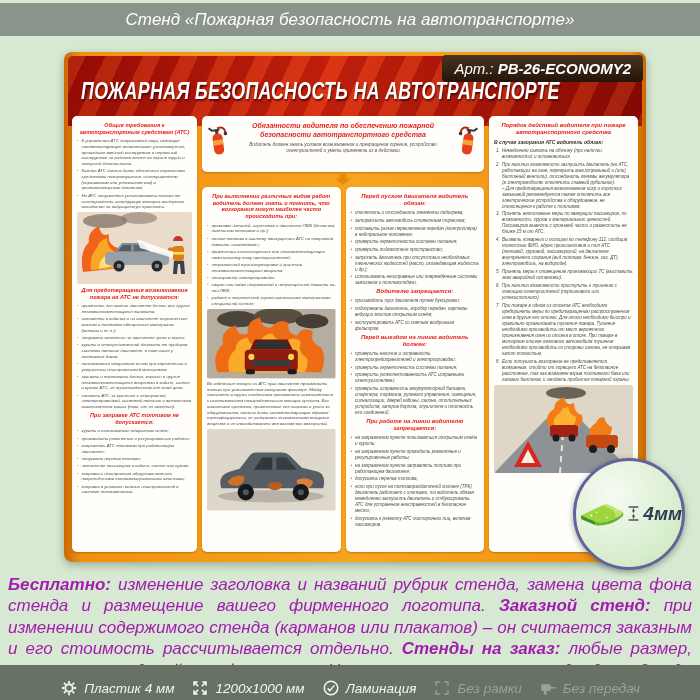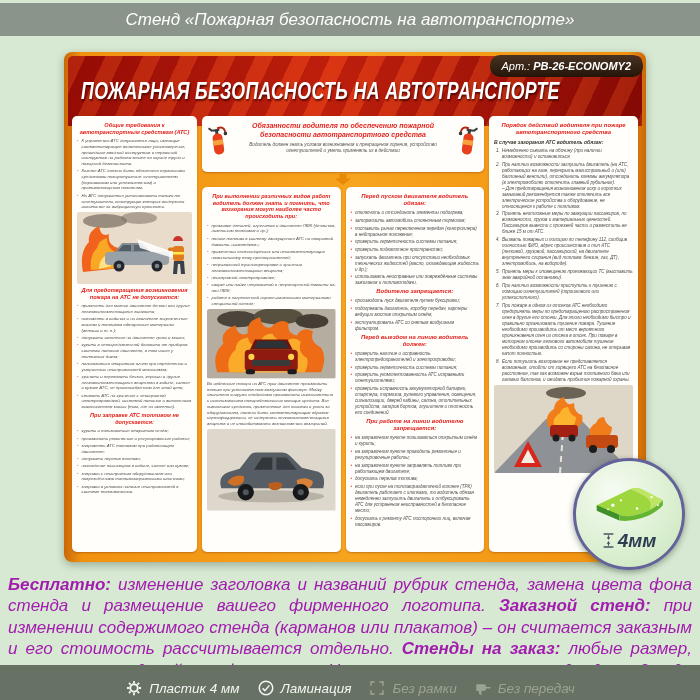--- a/index.html
+++ b/index.html
@@ -9,21 +9,21 @@
   .stand{position:absolute;left:64px;top:52px;width:582px;height:510px;border-radius:8px;
     background:linear-gradient(90deg,#c96806,#f19110 3%,#f7a41f 50%,#f19110 97%,#c96806);
     box-shadow:0 3px 9px rgba(60,80,60,.4);}
   .banner{position:absolute;top:4px;left:4px;right:4px;height:70px;border-radius:5px 5px 0 0;overflow:hidden;
     background:repeating-linear-gradient(115deg,rgba(255,120,40,.20) 0 16px,rgba(90,0,0,.16) 16px 34px),
                linear-gradient(100deg,#9e0d06,#d2250e 45%,#8c0a05);
     display:flex;align-items:center;justify-content:center;}
   .banner h1{margin:0 70px 0 0;color:#fff;font-size:24px;font-weight:700;white-space:nowrap;
     transform:scaleX(.74);letter-spacing:.5px;text-shadow:1px 2px 2px rgba(40,0,0,.65);}
   .art-badge{position:absolute;top:3px;right:3px;background:linear-gradient(180deg,#4a3322,#241509);
-    color:#fff;border-radius:10px;padding:5px 12px;font-size:11px;z-index:3;white-space:nowrap;}
+    color:#fff;border-radius:4px;padding:5px 12px;font-size:15px;z-index:3;white-space:nowrap;}
   .art-badge .art-val{font-weight:700;}
   .stand-body{position:absolute;left:8px;right:8px;top:64px;bottom:10px;display:flex;gap:5px;}
   .panel{background:#fffefb;border-radius:5px;box-shadow:0 1px 2px rgba(100,40,0,.35);padding:4px 5px;overflow:hidden;box-sizing:border-box;}
   .col-general{flex:0 0 125px;font-size:4.3px;}
   .mid{flex:0 0 282px;display:flex;flex-direction:column;}
   .mid-header{position:relative;height:56px;padding:6px 32px 4px;text-align:center;}
   .mid-title{color:#e31f1a;font-weight:700;font-size:7px;line-height:1.22;margin:0 0 2.5px;}
   .mid-sub{color:#55504a;font-size:4.6px;line-height:1.3;}
   .ext-icon{position:absolute;top:7px;width:22px;height:37px;}
   .ext-icon svg{width:100%;height:100%;display:block;}
@@ -43,21 +43,21 @@
   .panel ul li::before{content:"•";position:absolute;left:0;top:0;color:#e8581c;}
   .panel ol{margin:0 0 2px;padding-left:7px;color:#4c4c4c;}
   .panel ol li{padding-left:1px;margin-bottom:1.9px;line-height:1.32;white-space:pre-line;}
   .sec-p{margin:2px 0;line-height:1.33;color:#4c4c4c;}
   .illus{margin:2.5px 0;border-radius:2px;overflow:hidden;}
   .illus svg{display:block;width:100%;height:auto;}
   
   .thickness-badge{position:absolute;left:573px;top:458px;width:112px;height:112px;border-radius:50%;
     background:radial-gradient(circle at 35% 30%,#f6fbf2,#ddf0d3 55%,#c6e4ba);
     border:3px solid #63639a;box-sizing:border-box;box-shadow:0 2px 6px rgba(40,60,40,.45);z-index:5;
-    display:flex;flex-direction:column;align-items:center;justify-content:center;}
+    display:flex;flex-direction:row;align-items:center;justify-content:center;}
   .sheet-illus{width:86px;height:50px;margin-top:4px;}
   .sheet-illus svg{width:100%;height:100%;display:block;}
   .thick-row{display:flex;align-items:center;gap:3px;margin-top:-1px;}
   .thick-row svg{width:13px;height:17px;display:block;}
   .thick-label{font-size:19px;font-weight:700;color:#2e3e52;}
   
   .description{position:absolute;left:8px;top:574px;width:684px;font-size:17px;line-height:1.26;
     color:#a21caf;text-align:justify;}
   .description .b{font-weight:700;}
   .footer-bar{position:absolute;left:0;top:665px;width:700px;height:46px;background:#677164;
@@ -328,20 +328,28 @@
             <g stroke-width="2.4">
               <path d="M12 2.5v3M12 18.5v3M2.5 12h3M18.5 12h3M5.3 5.3l2.1 2.1M16.6 16.6l2.1 2.1M18.7 5.3l-2.1 2.1M7.4 16.6l-2.1 2.1"></path>
             </g>
           </svg>
         </span>
         <span class="f-label">Пластик 4 мм</span>
       </div>
       <div class="f-item">
         <span class="f-icon">
           <svg viewBox="0 0 24 24" fill="none" stroke="currentColor" stroke-width="2">
+            <path d="M9 4H4v5M15 4h5v5M20 15v5h-5M4 15v5h5M4.5 4.5l5 5M19.5 4.5l-5 5M19.5 19.5l-5-5M4.5 19.5l5-5"></path>
+          </svg>
+        </span>
+        <span class="f-label">1200x1000 мм</span>
+      </div>
+      <div class="f-item">
+        <span class="f-icon">
+          <svg viewBox="0 0 24 24" fill="none" stroke="currentColor" stroke-width="2">
             <circle cx="12" cy="12" r="9"></circle>
             <path d="M7.5 12.5l3 3 6-7"></path>
           </svg>
         </span>
         <span class="f-label">Ламинация</span>
       </div>
       <div class="f-item muted">
         <span class="f-icon">
           <svg viewBox="0 0 24 24" fill="none" stroke="currentColor" stroke-width="2">
             <path d="M9 4H4v5M15 4h5v5M20 15v5h-5M4 15v5h5"></path>

